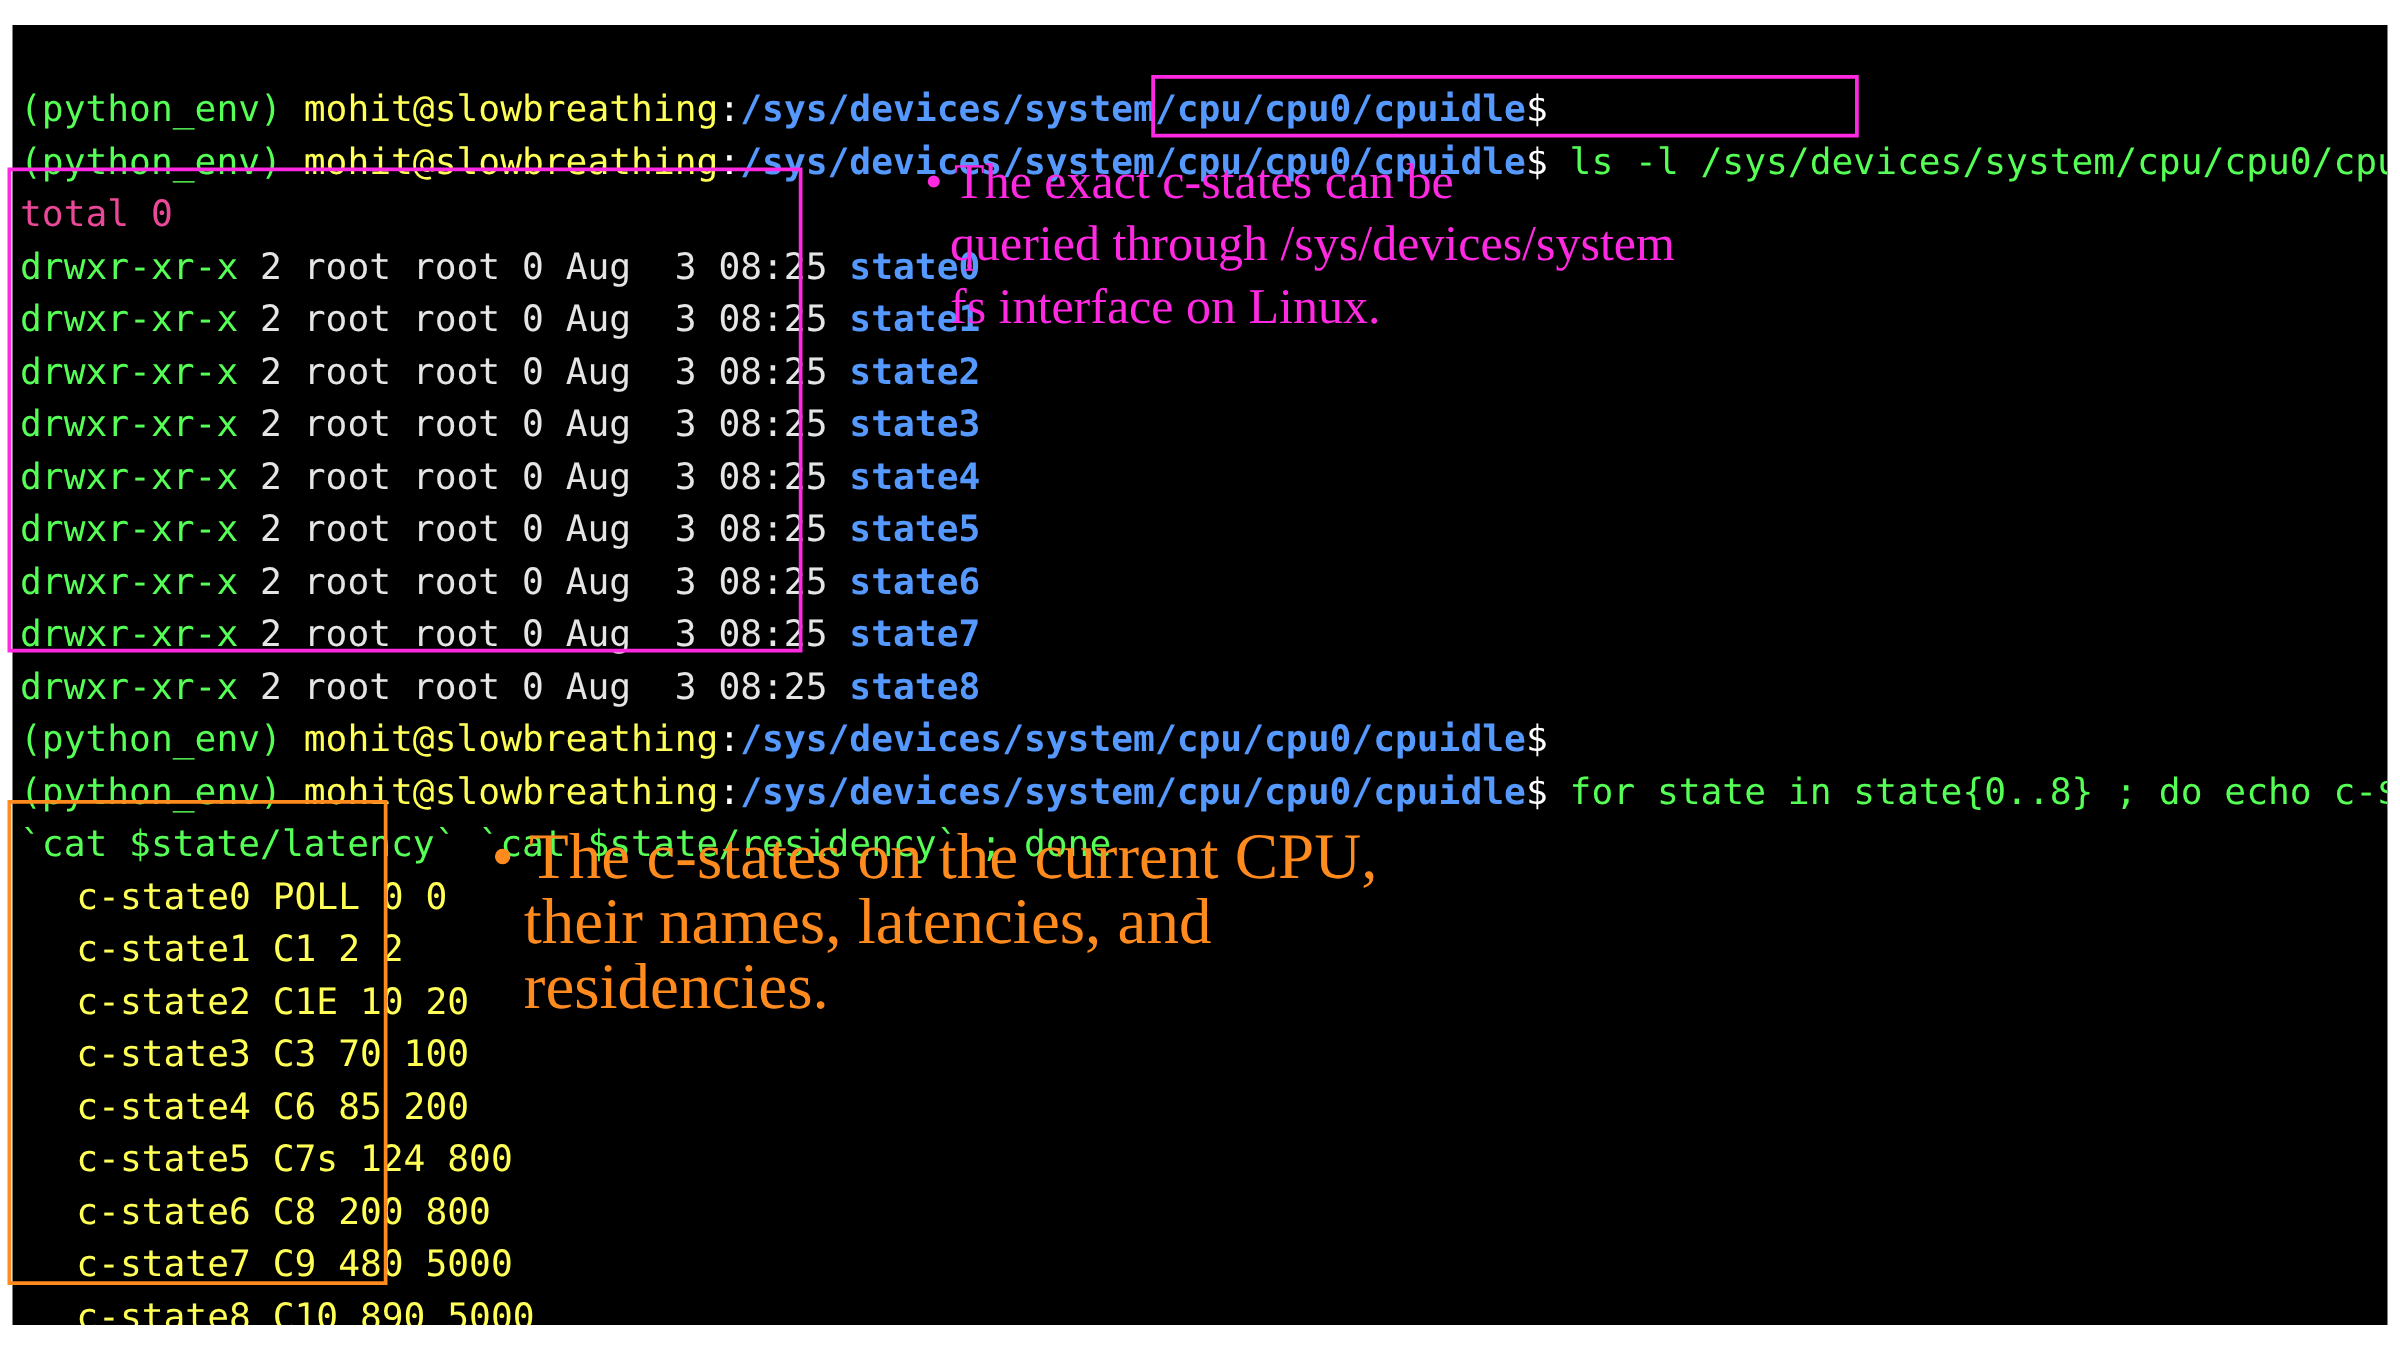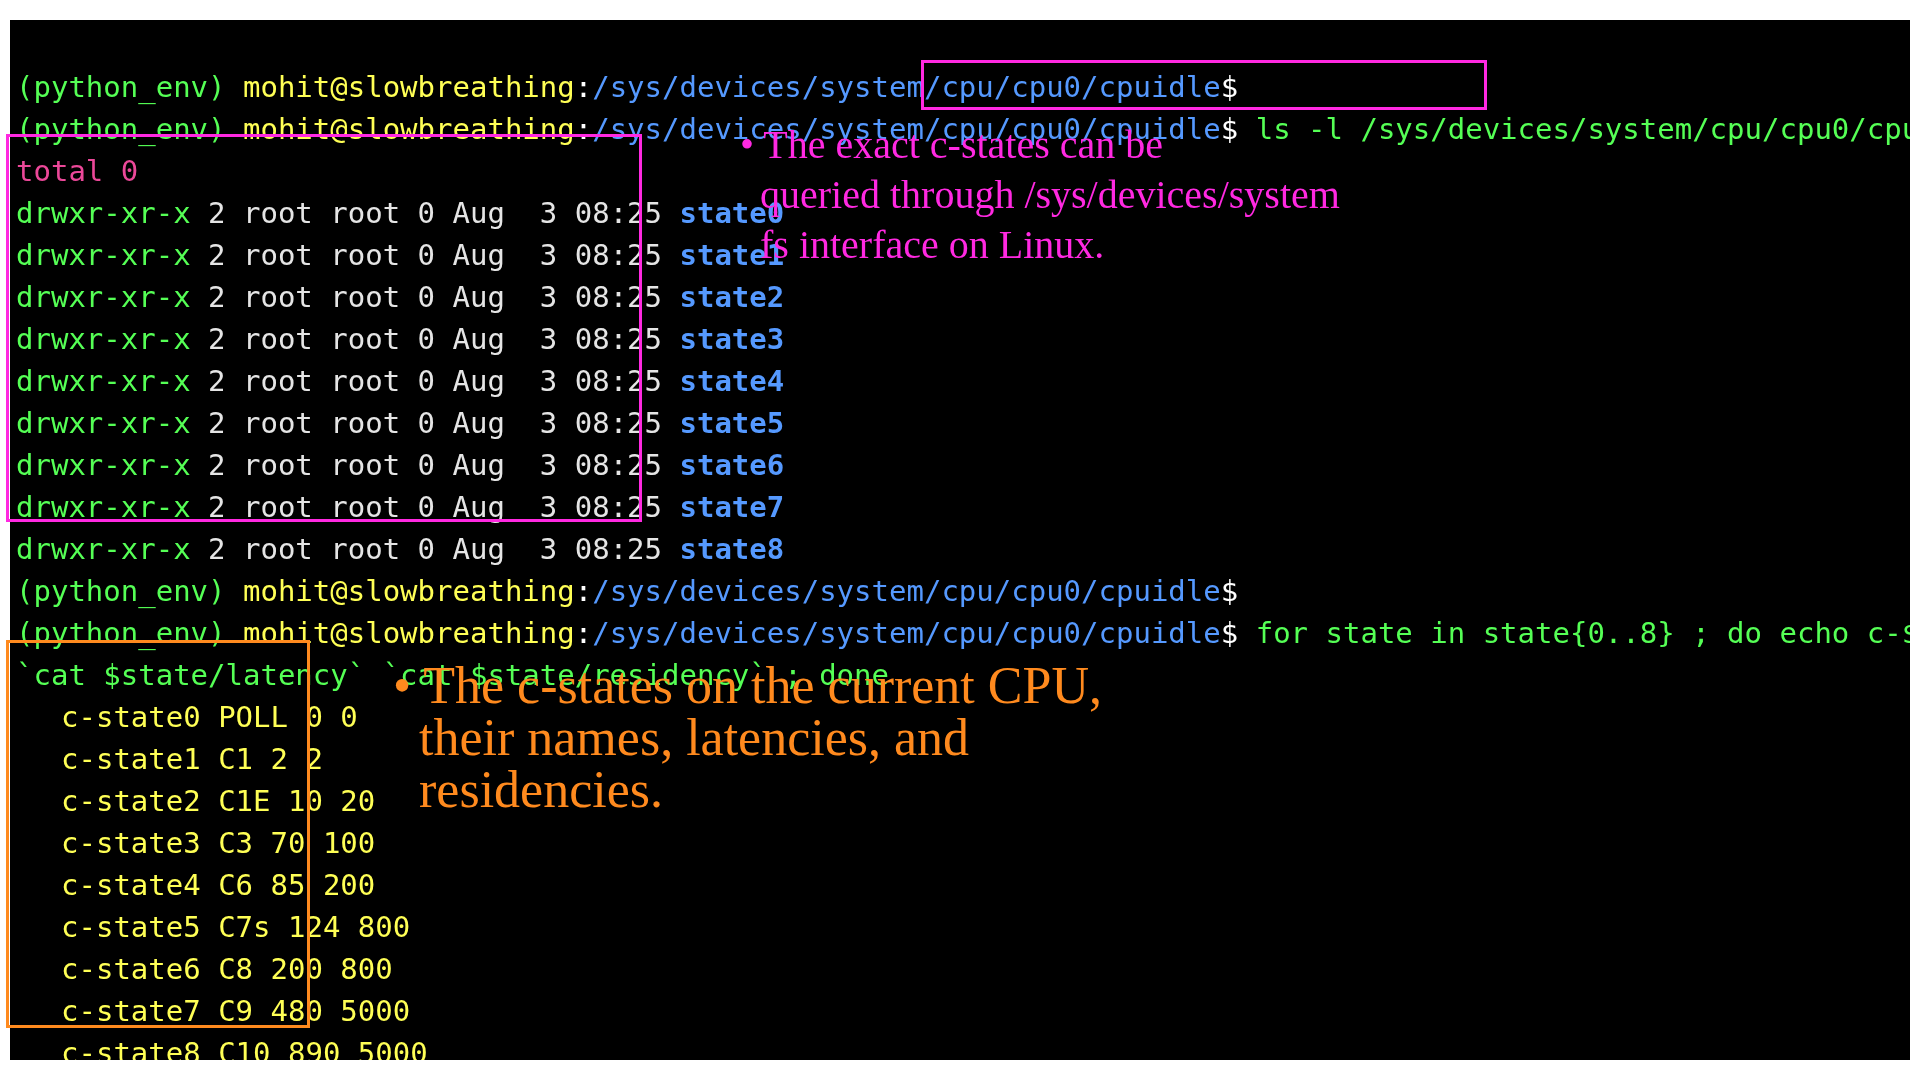--- a/index.html
+++ b/index.html
@@ -21,21 +21,21 @@
     font-size: 29px;
     line-height: 42px;
     letter-spacing: 0px;
     white-space: pre;
     overflow: hidden;
     font-stretch: condensed;
     padding: 4px 6px;
   }
   .env    { color: #55ff55; }
   .user   { color: #ffff55; font-weight: normal; }
-  .path   { color: #5599ff; font-weight: normal; margin-top: 24px; }
+  .path   { color: #5599ff; font-weight: bold; margin-top: 24px; }
   .dollar { color: #ffffff; }
   .cmd    { color: #55ff55; }
   .total  { color: #ec4899; }
   .perm   { color: #55ff55; }
   .rest   { color: #e5e5e5; }
   .dname  { color: #5599ff; font-weight: bold; }
   .cstate { color: #ffff55; margin-left: 45px; }
 
   .hand-magenta {
     position: absolute;

